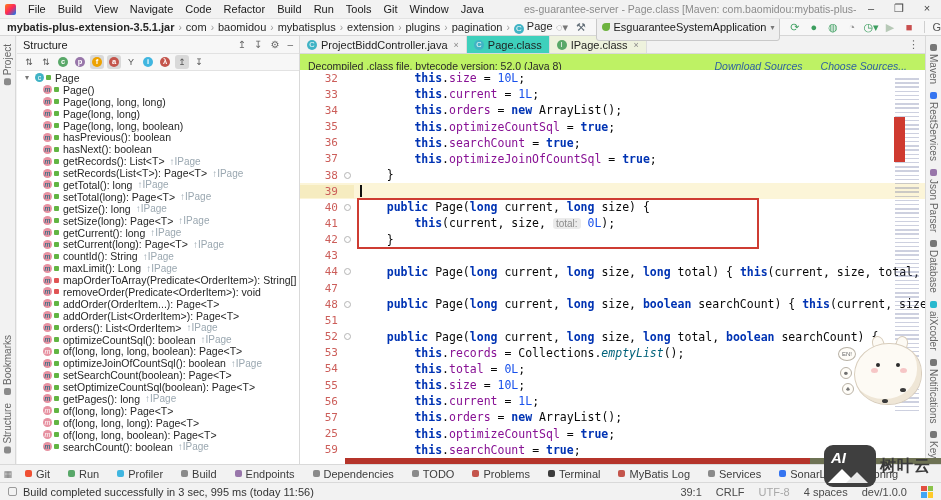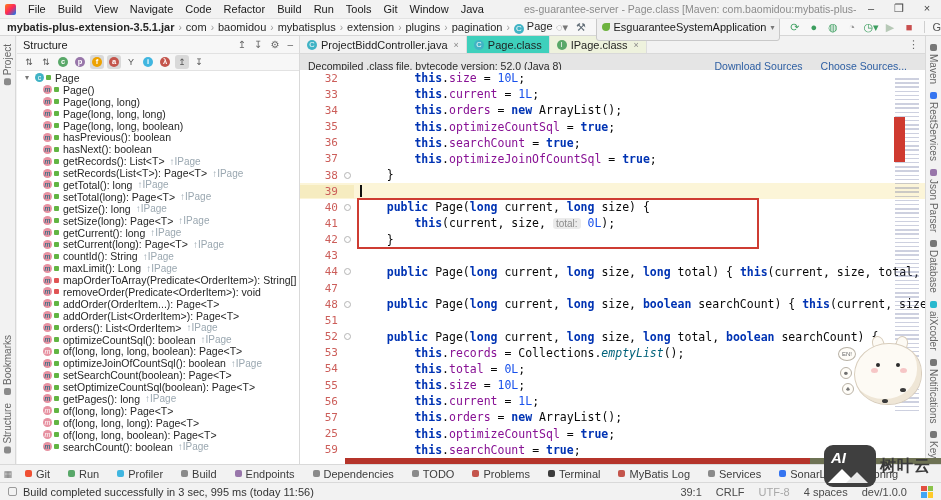--- a/index.html
+++ b/index.html
@@ -63,22 +63,22 @@
   .vis-o { background:#e05555; }
   .tree-sup { color:#9aa7b0; margin-left:5px; font-size:10px; }
 
   
   .editor { position:absolute; left:300px; top:0; right:16px; bottom:0; background:#fff; }
   .tabs { height:18px; background:#f2f2f2; border-bottom:1px solid #d9d9d9; display:flex; align-items:stretch; }
   .tab { display:flex; align-items:center; gap:4px; padding:0 7px; border-right:1px solid #ddd; color:#1f1f1f; white-space:nowrap; }
   .tab .ticon { width:10px; height:10px; border-radius:50%; color:#fff; font-size:7.5px; line-height:10px; text-align:center; flex:none; }
   .tab .tclose { color:#888; font-size:9px; margin-left:2px; }
   .tabs-kebab { margin-left:auto; color:#666; padding:0 6px; display:flex; align-items:center; }
-  .notif { height:24px; background:#e5e5e5; border-bottom:1px solid #e8dfb8; display:flex; align-items:center; padding:0 8px; font-size:10.5px; color:#2b2b2b; }
-  .notif-actions { margin-left:auto; display:flex; gap:18px; padding-right:10px; }
+  .notif { height:24px; background:#bef264; border-bottom:1px solid #e8dfb8; display:flex; align-items:center; padding:0 8px; font-size:10.5px; color:#2b2b2b; }
+  .notif-actions { margin-left:auto; display:flex; gap:18px; padding-right:10px;font-style:italic; }
   .notif-link { color:#2e5fa3; }
 
   .code { position:absolute; left:0; right:0; top:34px; bottom:6px; overflow:hidden; font-family:"DejaVu Sans Mono", monospace; font-size:11.5px; background:#fff; }
   .cl { height:16.16px; display:flex; align-items:center; white-space:pre; position:relative; }
   .cl.cur { background:#fcf5d8; }
   .gutter { width:54px; flex:none; text-align:right; padding-right:16px; color:#cc5e5a; font-size:11px; position:relative; font-family:"DejaVu Sans Mono", monospace; }
   .cl.cur .gutter { background:#f6ecc0; }
   .fold-mark { position:absolute; right:3px; top:3px; width:7px; height:7px; border:1px solid #b5b5b5; border-radius:50%; background:#fdfdfd; }
   .ctext { padding-left:5px; }
   .k { color:#0033b3; font-weight:bold; }
@@ -260,26 +260,26 @@
             <span>Page</span>
           </div>
           <div class="tree-row">
             <span class="node-icon m">m</span>
             <span class="vis-dot vis-pub"></span>
             <span>Page()</span>
           </div>
           <div class="tree-row">
             <span class="node-icon m">m</span>
             <span class="vis-dot vis-pub"></span>
+            <span>Page(long, long, long)</span>
+          </div>
+          <div class="tree-row">
+            <span class="node-icon m">m</span>
+            <span class="vis-dot vis-pub"></span>
             <span>Page(long, long)</span>
-          </div>
-          <div class="tree-row">
-            <span class="node-icon m">m</span>
-            <span class="vis-dot vis-pub"></span>
-            <span>Page(long, long, long)</span>
           </div>
           <div class="tree-row">
             <span class="node-icon m">m</span>
             <span class="vis-dot vis-pub"></span>
             <span>Page(long, long, boolean)</span>
           </div>
           <div class="tree-row">
             <span class="node-icon m">m</span>
             <span class="vis-dot vis-pub"></span>
             <span>hasPrevious(): boolean</span>

